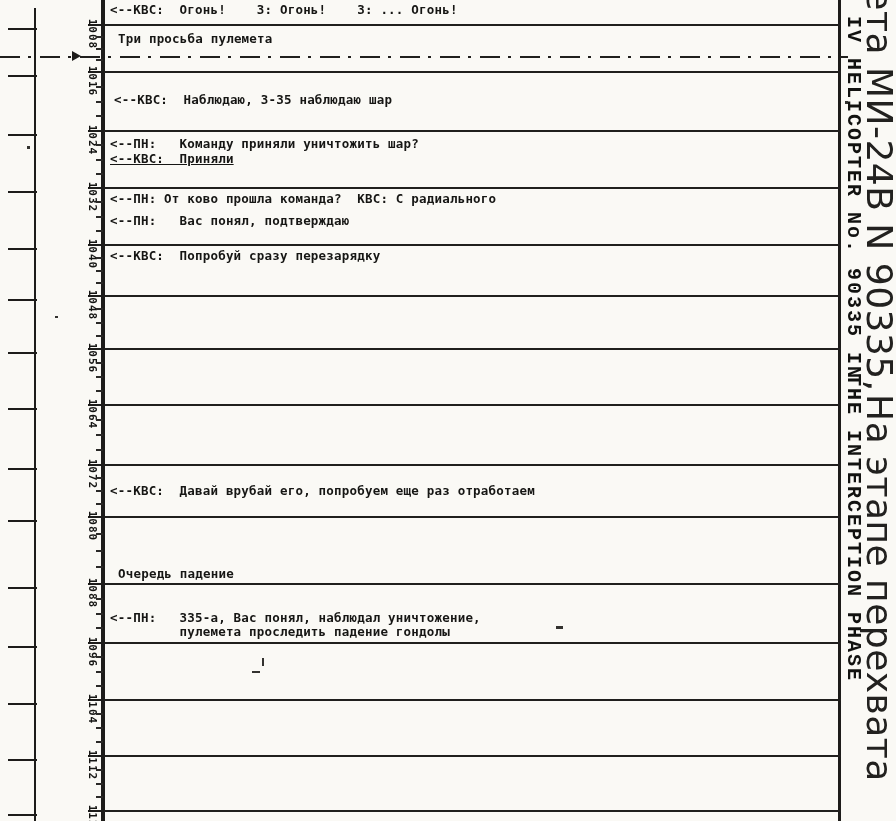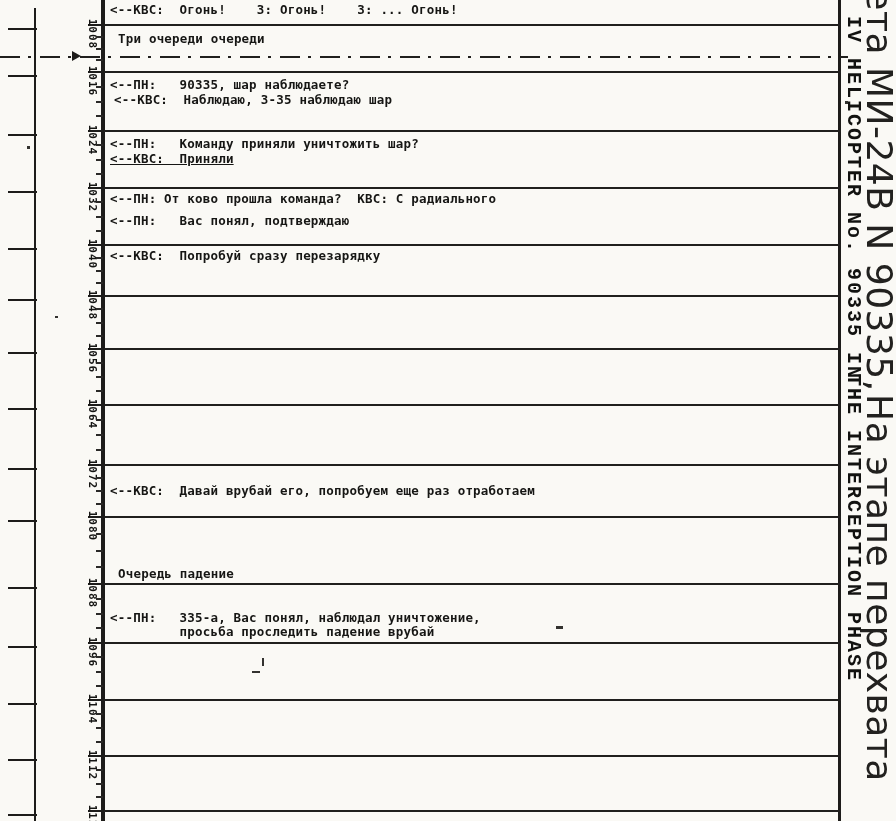--- a/index.html
+++ b/index.html
@@ -175,31 +175,30 @@
     <div class="tick" style="left: 8px; top: 759px; width: 29px;"></div>
     <div class="tlabel" style="left: 92px; top: 765px;">1112</div>
     <div class="minor" style="left: 96px; top: 768.75px; width: 7px;"></div>
     <div class="minor" style="left: 96px; top: 782.5px; width: 7px;"></div>
     <div class="minor" style="left: 96px; top: 796.25px; width: 7px;"></div>
     <div class="hline" style="left: 103px; top: 810px; width: 738px;"></div>
     <div class="tick" style="left: 88px; top: 810px; width: 16px;"></div>
     <div class="tick" style="left: 8px; top: 814px; width: 29px;"></div>
     <div class="tlabel" style="left: 92px; top: 820px;">1120</div>
     <div class="row" style="left: 110px; top: 2px;">&lt;--КВС:  Огонь!    3: Огонь!    3: ... Огонь!</div>
-    <div class="row" style="left: 118px; top: 31px;">Три очереди очереди</div>
-    <div class="row" style="left: 110px; top: 77px;">&lt;--ПН:   90335, шар наблюдаете?</div>
+    <div class="row" style="left: 118px; top: 31px;">Три просьба пулемета</div>
     <div class="row" style="left: 114px; top: 92px;">&lt;--КВС:  Наблюдаю, 3-35 наблюдаю шар</div>
     <div class="row" style="left: 110px; top: 136px;">&lt;--ПН:   Команду приняли уничтожить шар?</div>
     <div class="row" style="left: 110px; top: 151px; text-decoration: underline;">&lt;--КВС:  Приняли</div>
     <div class="row" style="left: 110px; top: 191px;">&lt;--ПН: От ково прошла команда?  КВС: С радиального</div>
     <div class="row" style="left: 110px; top: 213px;">&lt;--ПН:   Вас понял, подтверждаю</div>
     <div class="row" style="left: 110px; top: 483px;">&lt;--КВС:  Давай врубай его, попробуем еще раз отработаем</div>
     <div class="row" style="left: 110px; top: 248px;">&lt;--КВС:  Попробуй сразу перезарядку</div>
     <div class="row" style="left: 118px; top: 566px;">Очередь падение</div>
     <div class="row" style="left: 110px; top: 610px;">&lt;--ПН:   335-а, Вас понял, наблюдал уничтожение,</div>
-    <div class="row" style="left: 110px; top: 624px;">         просьба проследить падение врубай</div>
+    <div class="row" style="left: 110px; top: 624px;">         пулемета проследить падение гондолы</div>
     <div class="speck" style="left: 27px; top: 146px; width: 3px; height: 3px;"></div>
     <div class="speck" style="left: 55px; top: 316px; width: 3px; height: 2px;"></div>
     <div class="speck" style="left: 252px; top: 671px; width: 8px; height: 2px;"></div>
     <div class="speck" style="left: 262px; top: 658px; width: 2px; height: 8px;"></div>
     <div class="speck" style="left: 556px; top: 626px; width: 7px; height: 3px;"></div>
     <div class="speck" style="left: 845px; top: 101px; width: 3px; height: 3px;"></div>
   </div>
 
 </body></html>

